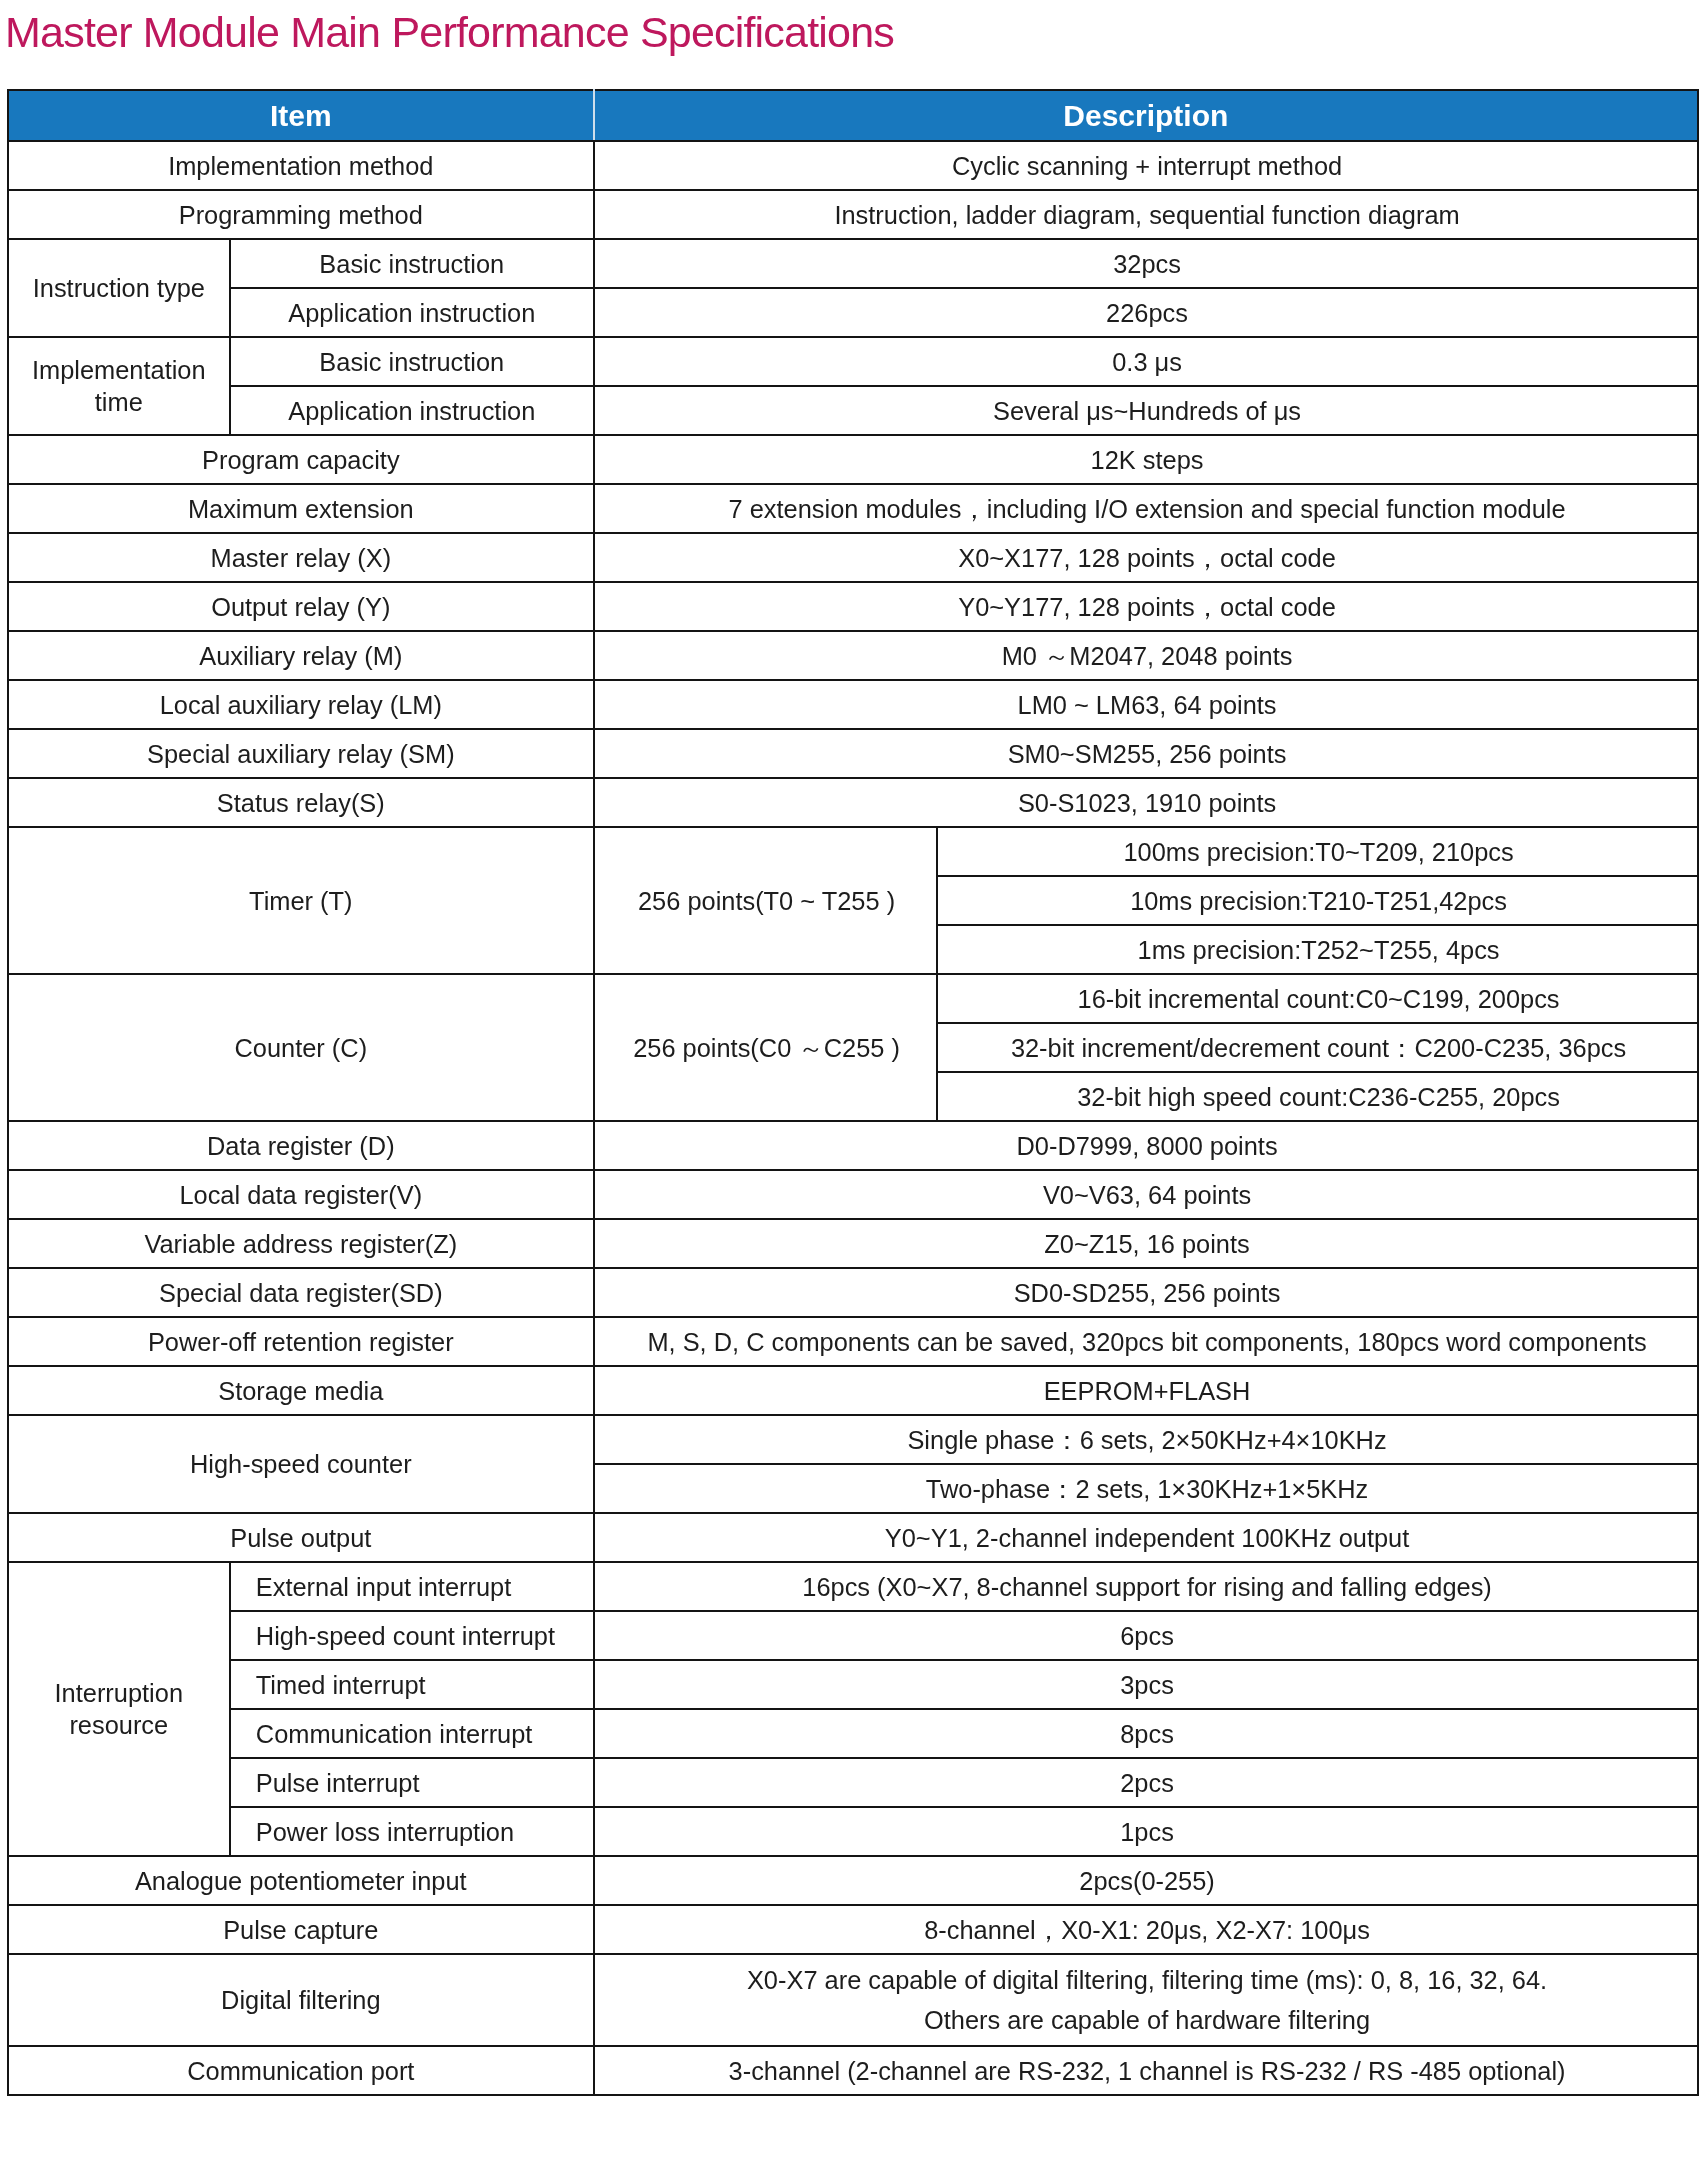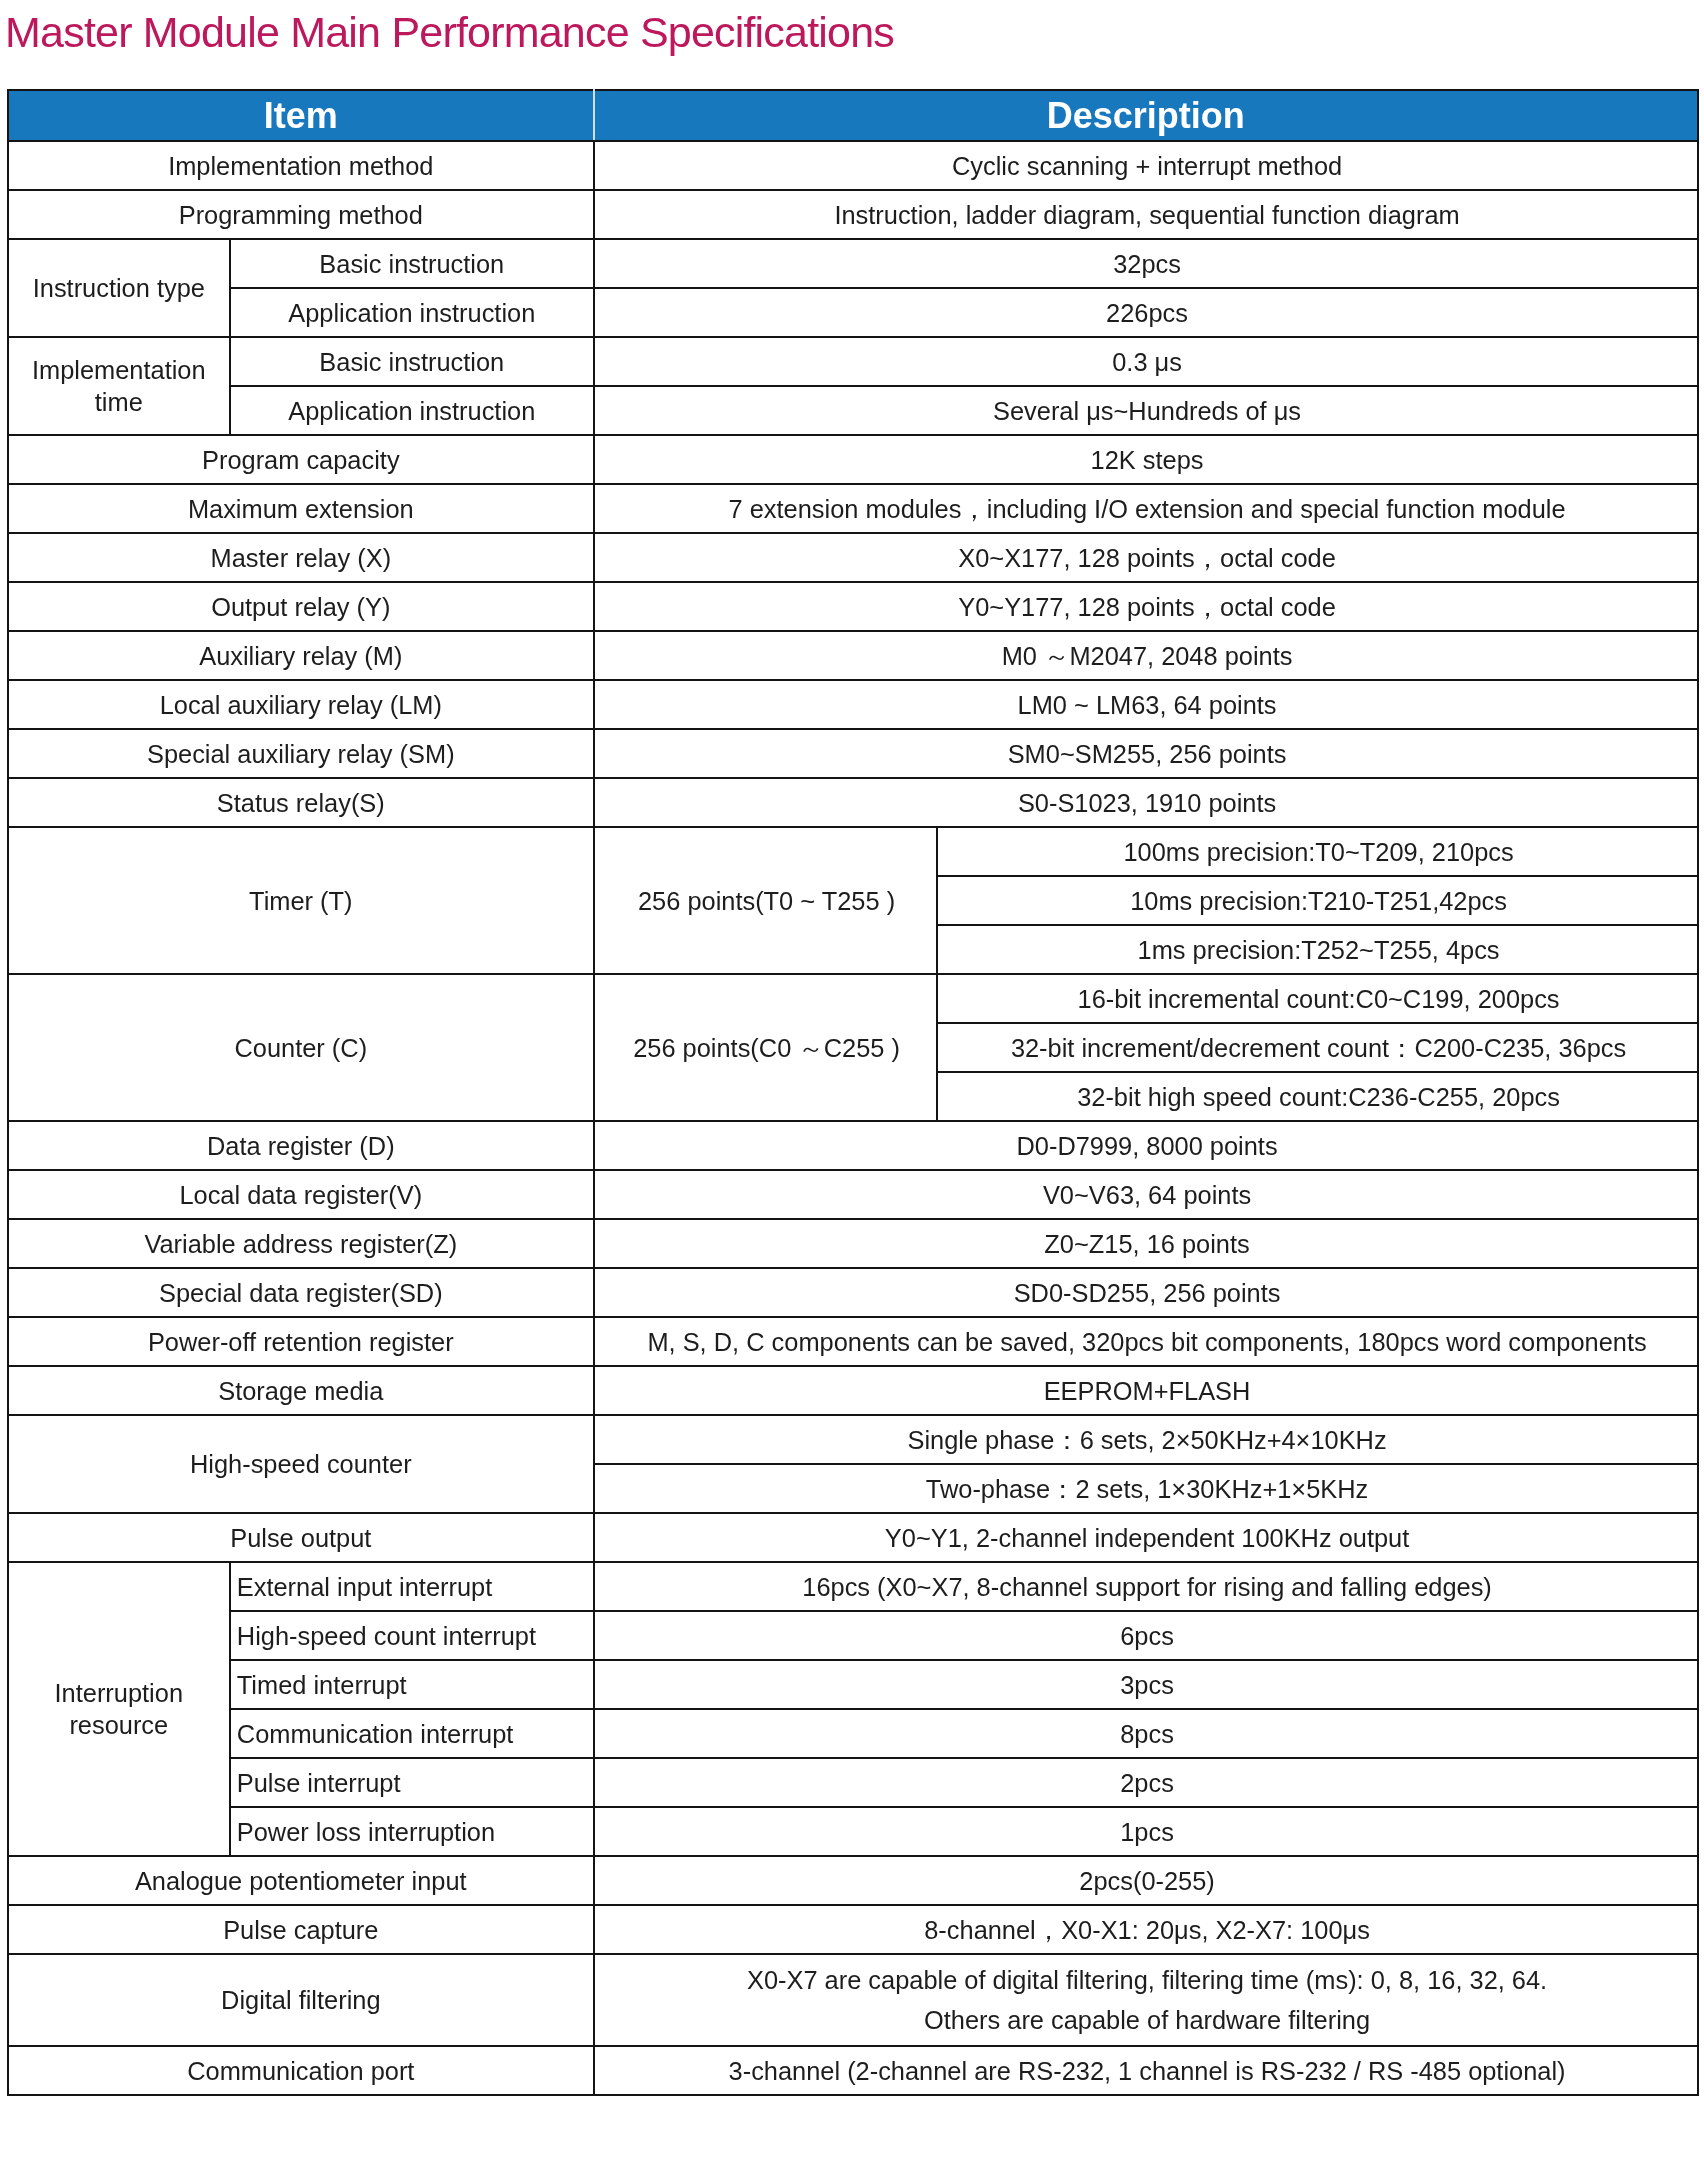--- a/index.html
+++ b/index.html
@@ -32,41 +32,41 @@
   col.c3 { width: 343px; }
   col.c4 { width: 761px; }
   th, td {
     border: 2.5px solid #141414;
     box-sizing: border-box;
     overflow: hidden;
   }
   th {
     background: #1878be;
     color: #ffffff;
-    font-size: 36px;
+    font-size: 30px;
     font-weight: bold;
     height: 51px;
     text-align: center;
     vertical-align: middle;
   }
   th.hdr-item { border-right-color: #cfdfec; }
   th.hdr-desc { border-left-color: #cfdfec; }
   td {
     font-size: 25.4px;
     height: 49px;
     vertical-align: middle;
     line-height: 32px;
   }
   td.item {
     text-align: center;
     padding: 0 5.1px;
   }
   td.sub-left {
     text-align: left;
-    padding-left: 6px;
+    padding-left: 25px;
   }
   td.desc {
     text-align: center;
     padding: 0 8.5px 0 11px;
   }
   tr.tall td { height: 92px; }
   td.desc .line { line-height: 40px; }
 </style>
 </head>
 <body>

